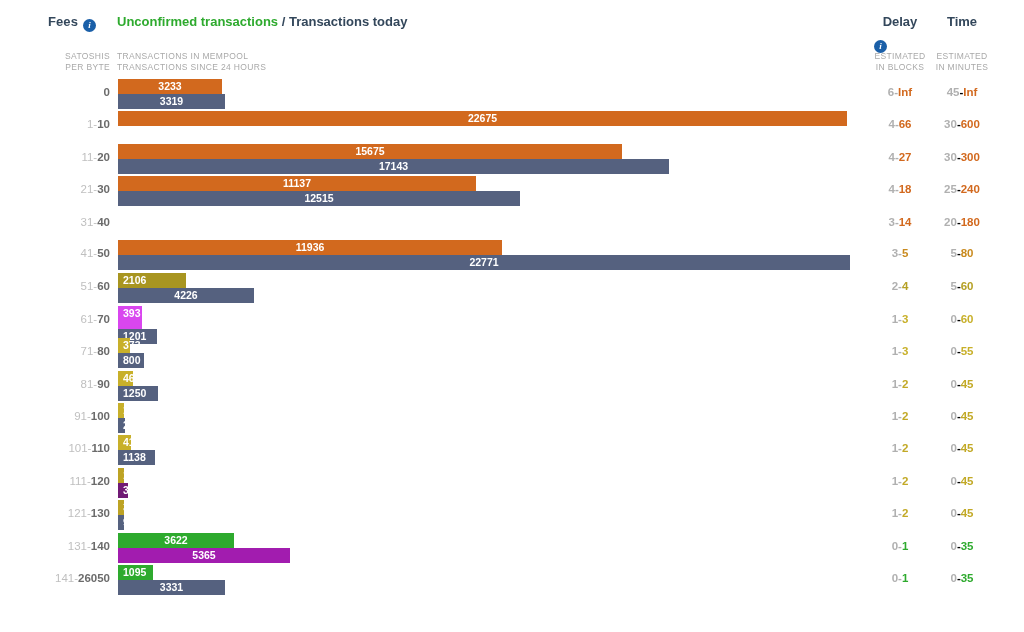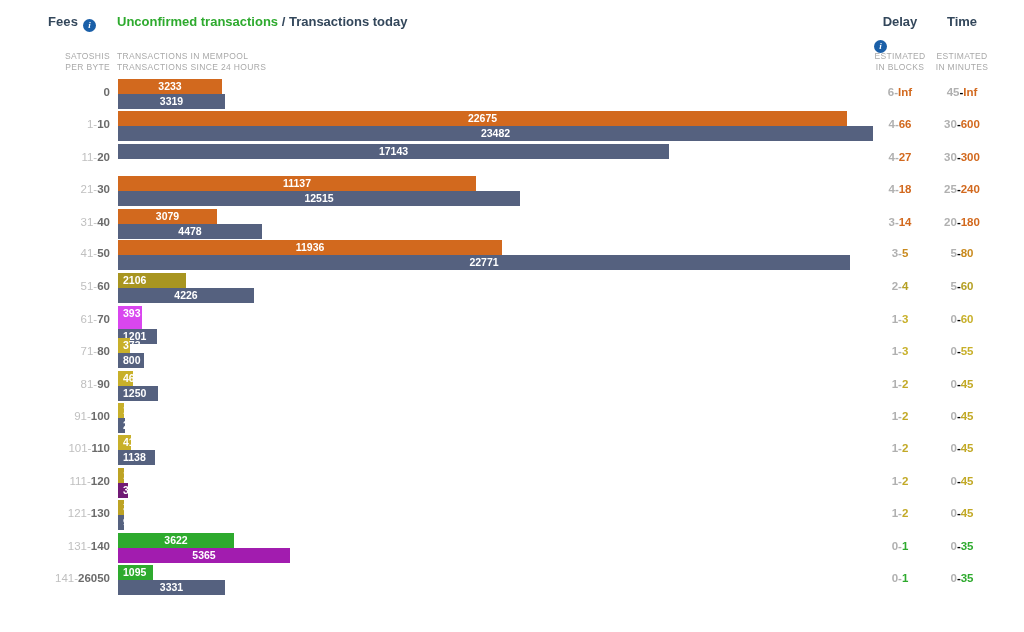--- a/index.html
+++ b/index.html
@@ -164,30 +164,30 @@
         </div>
         <div class="delay-val"><span class="lo">6</span><span class="sep">-</span><span style="color:#d2691e">Inf</span></div>
         <div class="time-val"><span class="lo">45</span><span class="sep">-</span><span style="color:#d2691e">Inf</span></div>
       </div>
       <div class="row" style="top: 110.4px;">
         <div class="row-label"><span class="lo">1</span><span class="sep">-</span><span class="hi">10</span></div>
         <div class="bars">
           <div class="bar" title="22675" style="width: 729px; height: 15px; background: rgb(210, 105, 30);">
             <span class="bar-val center">22675</span>
           </div>
-          <div class="bar" title="23482" style="width: 755px; height: 15px; background: rgb(85, 97, 127);">
-            <span class="bar-val center">23482</span>
-          </div>
         </div>
         <div class="delay-val"><span class="lo">4</span><span class="sep">-</span><span style="color:#d2691e">66</span></div>
         <div class="time-val"><span class="lo">30</span><span class="sep">-</span><span style="color:#d2691e">600</span></div>
       </div>
       <div class="row" style="top: 142.8px;">
         <div class="row-label"><span class="lo">11</span><span class="sep">-</span><span class="hi">20</span></div>
         <div class="bars">
+          <div class="bar" title="15675" style="width: 504px; height: 15px; background: rgb(210, 105, 30);">
+            <span class="bar-val center">15675</span>
+          </div>
           <div class="bar" title="17143" style="width: 551px; height: 15px; background: rgb(85, 97, 127);">
             <span class="bar-val center">17143</span>
           </div>
         </div>
         <div class="delay-val"><span class="lo">4</span><span class="sep">-</span><span style="color:#d2691e">27</span></div>
         <div class="time-val"><span class="lo">30</span><span class="sep">-</span><span style="color:#d2691e">300</span></div>
       </div>
       <div class="row" style="top: 175.2px;">
         <div class="row-label"><span class="lo">21</span><span class="sep">-</span><span class="hi">30</span></div>
         <div class="bars">
@@ -196,28 +196,20 @@
           </div>
           <div class="bar" title="12515" style="width: 402px; height: 15px; background: rgb(85, 97, 127);">
             <span class="bar-val center">12515</span>
           </div>
         </div>
         <div class="delay-val"><span class="lo">4</span><span class="sep">-</span><span style="color:#d2691e">18</span></div>
         <div class="time-val"><span class="lo">25</span><span class="sep">-</span><span style="color:#d2691e">240</span></div>
       </div>
       <div class="row" style="top: 207.6px;">
         <div class="row-label"><span class="lo">31</span><span class="sep">-</span><span class="hi">40</span></div>
-        <div class="bars">
-          <div class="bar" title="3079" style="width: 99px; height: 15px; background: rgb(210, 105, 30);">
-            <span class="bar-val center">3079</span>
-          </div>
-          <div class="bar" title="4478" style="width: 144px; height: 15px; background: rgb(85, 97, 127);">
-            <span class="bar-val center">4478</span>
-          </div>
-        </div>
         <div class="delay-val"><span class="lo">3</span><span class="sep">-</span><span style="color:#d2691e">14</span></div>
         <div class="time-val"><span class="lo">20</span><span class="sep">-</span><span style="color:#d2691e">180</span></div>
       </div>
       <div class="row" style="top: 239px;">
         <div class="row-label"><span class="lo">41</span><span class="sep">-</span><span class="hi">50</span></div>
         <div class="bars">
           <div class="bar" title="11936" style="width: 384px; height: 15px; background: rgb(210, 105, 30);">
             <span class="bar-val center">11936</span>
           </div>
           <div class="bar" title="22771" style="width: 732px; height: 15px; background: rgb(85, 97, 127);">

